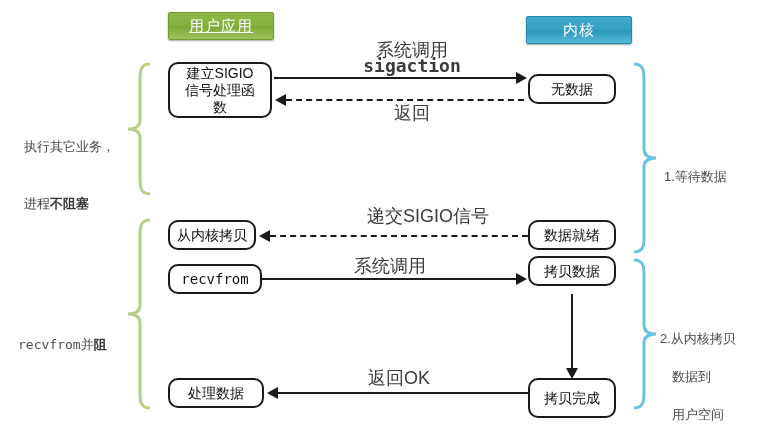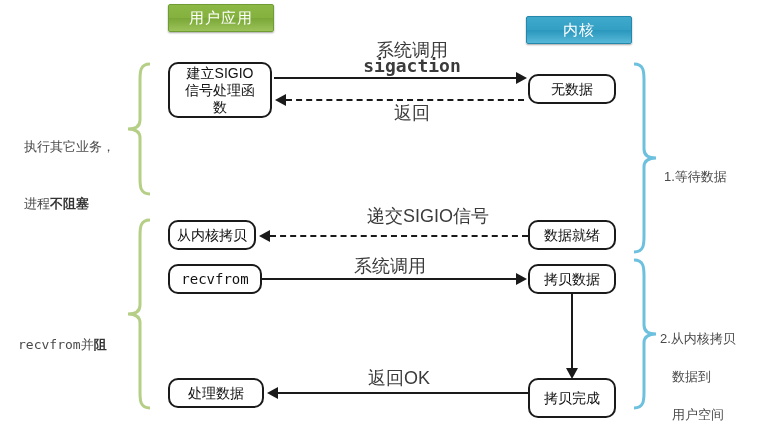--- a/index.html
+++ b/index.html
@@ -14,24 +14,25 @@
 
   
   .pill{
     position:absolute;
     display:flex;align-items:center;justify-content:center;
     font-size:15px;color:#ffffff;
     border-radius:2px;
     letter-spacing:1px;
   }
   .pill.user{
-    left:168px;top:4px;width:104px;height:26px;
+    left:168px;top:12px;width:104px;height:26px;
     background:linear-gradient(180deg,#8cb846 0%,#85b23f 48%,#7aa838 52%,#9cc25a 100%);
     box-shadow:0 1px 2px rgba(0,0,0,.35);
     border:1px solid #6f9c33;
+    text-decoration:underline;
   }
   .pill.kernel{
     left:526px;top:16px;width:104px;height:26px;
     background:linear-gradient(180deg,#3fa9cb 0%,#33a0c4 48%,#2b97bd 52%,#57b9d8 100%);
     box-shadow:0 1px 2px rgba(0,0,0,.35);
     border:1px solid #2488ad;
   }
 
   
   .node{
@@ -130,21 +131,21 @@
   <div class="node" style="left:168px;top:220px;width:88px;height:30px;">从内核拷贝</div>
 
   <div class="node" style="left:528px;top:220px;width:88px;height:30px;">数据就绪</div>
 
   <div class="dash" style="left:270px;top:235px;width:258px;"></div>
   <div class="arrow left" style="left:259px;top:230px;"></div>
   <div class="cap" style="left:348px;top:208px;width:160px;">递交SIGIO信号</div>
 
   <div class="node mono" style="left:168px;top:264px;width:94px;height:30px;">recvfrom</div>
 
-  <div class="node" style="left:528px;top:264px;width:88px;height:30px;">拷贝数据</div>
+  <div class="node" style="left:528px;top:256px;width:88px;height:30px;">拷贝数据</div>
 
   <div class="ln h" style="left:262px;top:278px;width:256px;"></div>
   <div class="arrow right" style="left:516px;top:273px;"></div>
   <div class="cap" style="left:330px;top:258px;width:120px;">系统调用</div>
 
   <div class="ln v" style="left:571px;top:294px;height:78px;"></div>
   <div class="arrow down" style="left:566px;top:368px;"></div>
 
   <div class="node" style="left:168px;top:378px;width:96px;height:30px;">处理数据</div>
 

